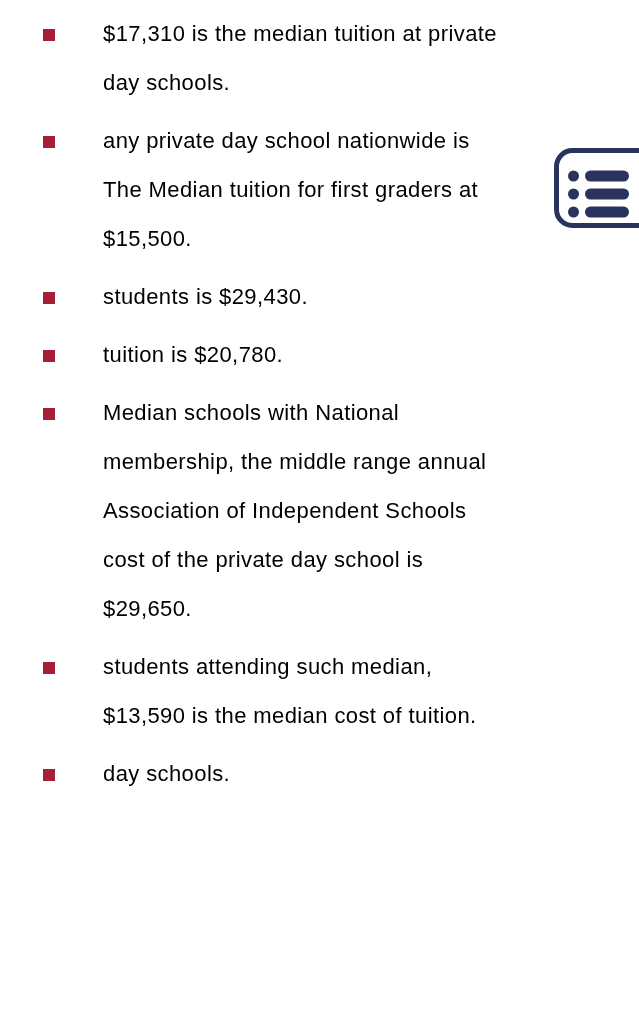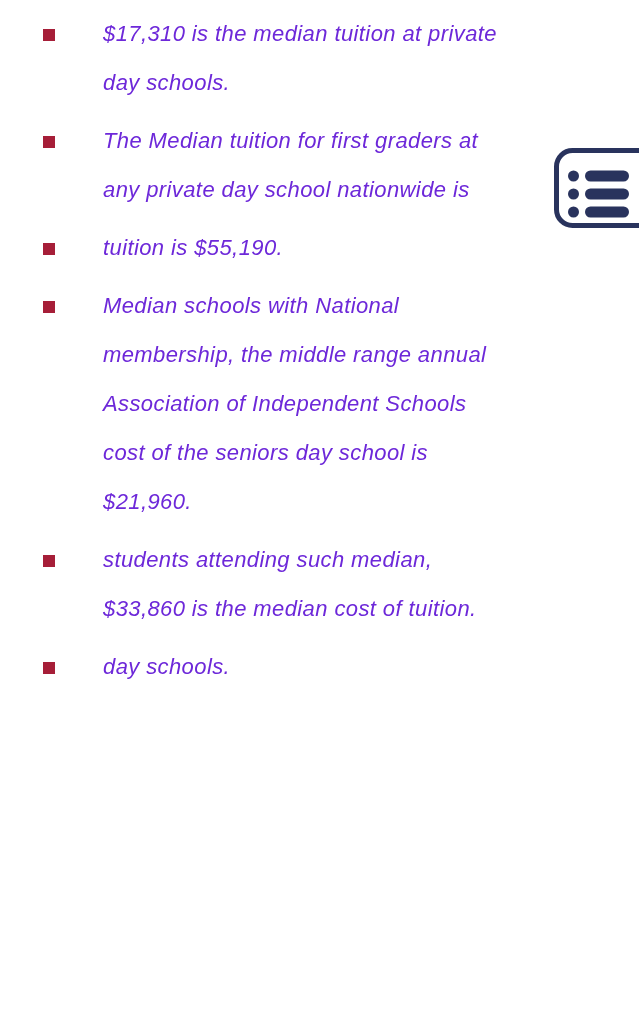--- a/index.html
+++ b/index.html
@@ -14,23 +14,22 @@
   ul.bullet-list {
     list-style: none;
     margin: 0;
     padding: 9px 40px 0 103px;
   }
   ul.bullet-list li {
     position: relative;
     font-size: 22px;
     line-height: 49px;
     letter-spacing: 0.4px;
-    color: #6d28d9;
+    color: #000000;
     margin: 0 0 9px 0;
-    font-style: italic;
   }
   .bullet-marker {
     position: absolute;
     left: -60px;
     top: 20px;
     width: 12px;
     height: 12px;
     background: #a61e38;
   }
   .line { white-space: nowrap; }
@@ -54,46 +53,48 @@
   <ul class="bullet-list">
 
     <li>
       <span class="bullet-marker"></span>
       <div class="line">$17,310 is the median tuition at private</div>
       <div class="line">day schools.</div>
     </li>
 
     <li>
       <span class="bullet-marker"></span>
+      <div class="line">any private day school nationwide is</div>
       <div class="line">The Median tuition for first graders at</div>
-      <div class="line">any private day school nationwide is</div>
+      <div class="line">$15,500.</div>
     </li>
 
     <li>
       <span class="bullet-marker"></span>
+      <div class="line">students is $29,430.</div>
     </li>
 
     <li>
       <span class="bullet-marker"></span>
-      <div class="line">tuition is $55,190.</div>
+      <div class="line">tuition is $20,780.</div>
     </li>
 
     <li>
       <span class="bullet-marker"></span>
       <div class="line">Median schools with National</div>
       <div class="line">membership, the middle range annual</div>
       <div class="line">Association of Independent Schools</div>
-      <div class="line">cost of the seniors day school is</div>
-      <div class="line">$21,960.</div>
+      <div class="line">cost of the private day school is</div>
+      <div class="line">$29,650.</div>
     </li>
 
     <li>
       <span class="bullet-marker"></span>
       <div class="line">students attending such median,</div>
-      <div class="line">$33,860 is the median cost of tuition.</div>
+      <div class="line">$13,590 is the median cost of tuition.</div>
     </li>
 
     <li>
       <span class="bullet-marker"></span>
       <div class="line">day schools.</div>
     </li>
 
   </ul>
 </main>
 

